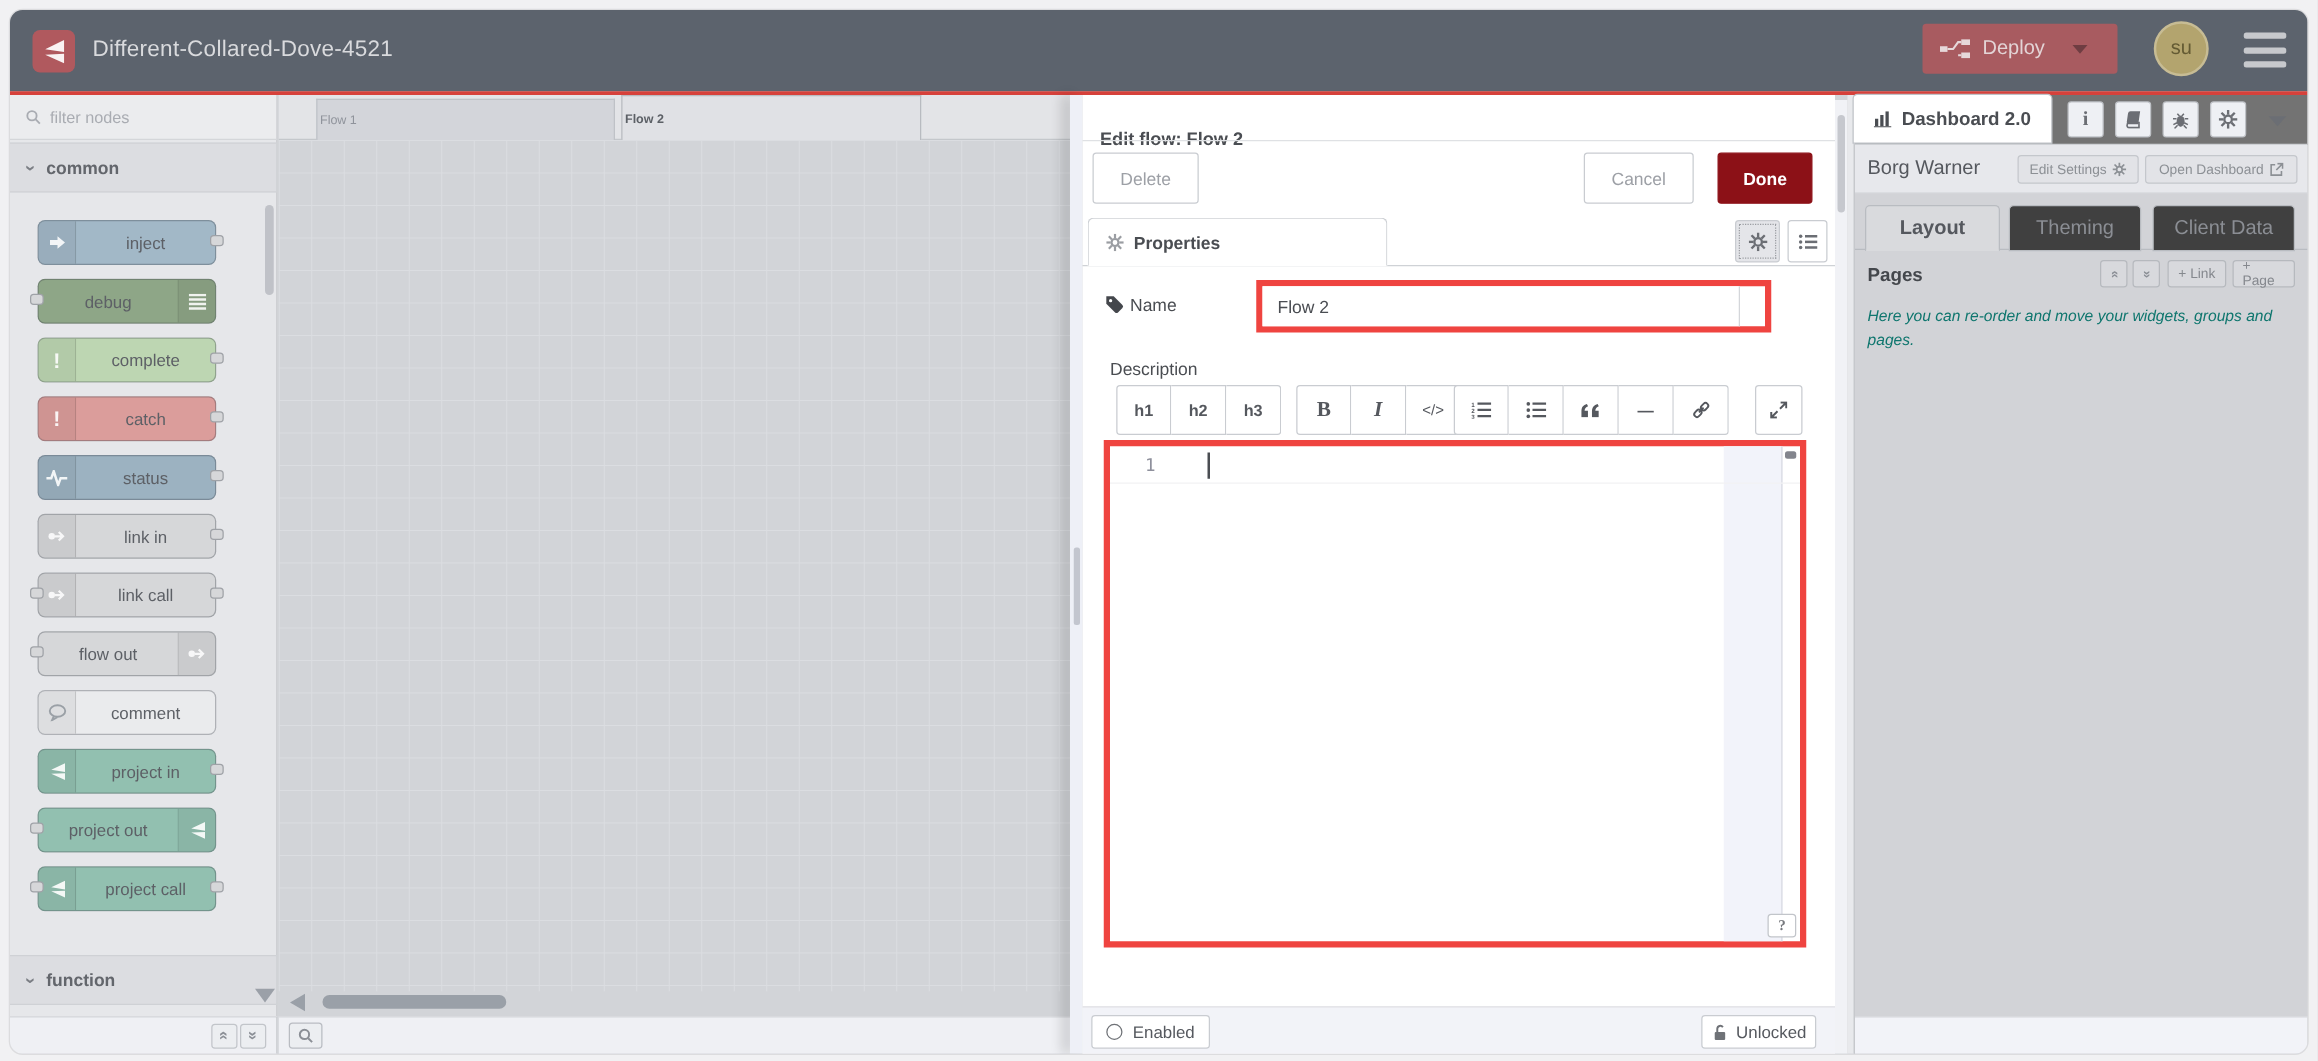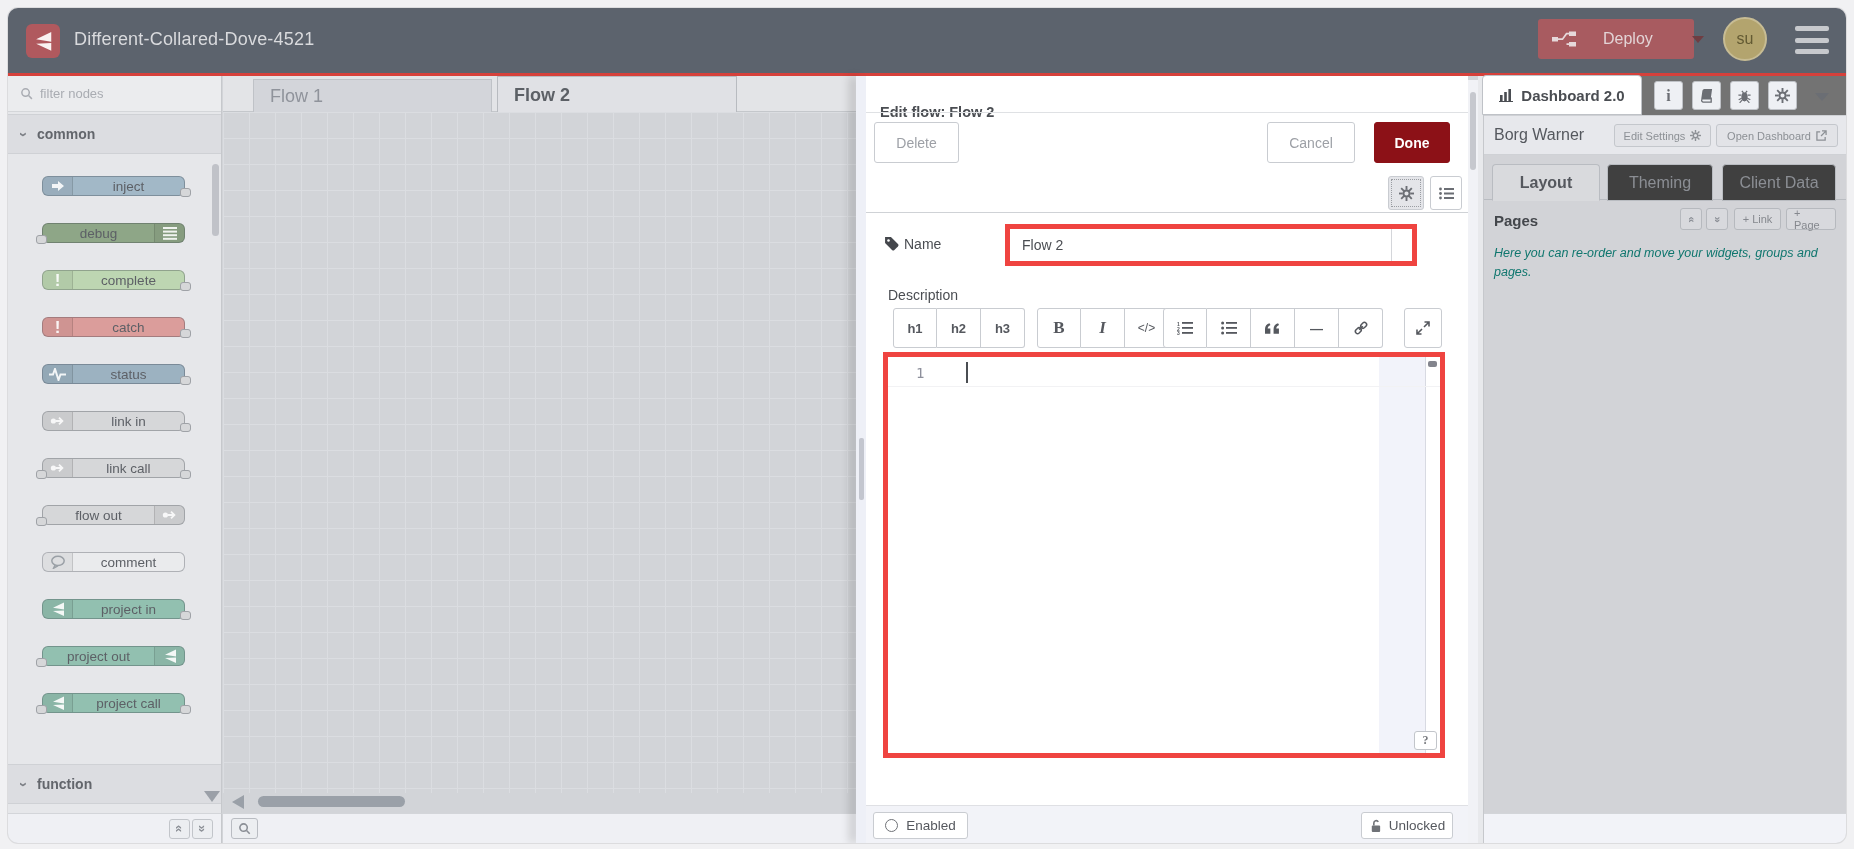--- a/index.html
+++ b/index.html
@@ -8,60 +8,60 @@
   .app{position:absolute;left:8px;top:8px;width:1838px;height:835px;border-radius:10px;
     overflow:hidden;background:#d2d4d8;box-shadow:0 0 0 1px #dcdcde;}
 
   
   .hdr{position:absolute;left:0;top:0;width:100%;height:65px;background:#5c636d;}
   .hdr-redline{position:absolute;left:0;top:65px;width:100%;height:3px;background:#d6413b;}
   .logo{position:absolute;left:18px;top:16px;width:34px;height:34px;border-radius:6px;background:#b0595e;
     display:flex;align-items:center;justify-content:center;}
   .hdr-title{position:absolute;left:66px;top:21px;font-size:18px;color:#d9dadd;letter-spacing:.2px;}
   .deploy{position:absolute;left:1530px;top:11px;width:156px;height:40px;background:#a85b60;border-radius:3px;
-    display:flex;align-items:center;padding-left:14px;gap:27px;cursor:pointer;}
+    display:flex;align-items:center;padding-left:14px;gap:10px;cursor:pointer;}
   .deploy-label{color:#e3d4d6;font-size:16px;}
   .deploy-caret{width:0;height:0;border-left:6px solid transparent;border-right:6px solid transparent;
     border-top:7px solid #6f3d42;margin-left:12px;}
   .avatar{position:absolute;left:1715px;top:9px;width:44px;height:44px;border-radius:50%;background:#b3a46e;
     border:2px solid #c7bc94;color:#635a33;font-size:16px;display:flex;align-items:center;justify-content:center;cursor:pointer;}
   .burger{position:absolute;left:1787px;top:18px;width:34px;height:28px;display:flex;flex-direction:column;justify-content:space-between;cursor:pointer;}
   .burger div{height:5px;border-radius:2px;background:#c7c9cd;}
 
   
   .palette{position:absolute;left:0;top:68px;width:214px;height:737px;background:#e6e7ea;border-right:1px solid #c6c8cc;}
   .pal-search{position:absolute;left:0;top:0;width:100%;height:36px;background:#ebecee;border-bottom:1px solid #d4d6d9;
     display:flex;align-items:center;padding-left:12px;gap:7px;color:#a9acb2;font-size:13px;}
   .pal-cat{position:absolute;left:0;width:100%;height:40px;background:#dcdde1;border-bottom:1px solid #cfd1d5;border-top:1px solid #cfd1d5;
     display:flex;align-items:center;padding-left:14px;gap:10px;font-weight:bold;font-size:14px;color:#63666c;cursor:pointer;}
   .chev{display:inline-block;color:#7b7e84;font-size:15px;transform:rotate(90deg);font-weight:bold;}
   .pal-nodes{position:absolute;left:0;top:100px;width:100%;height:637px;}
-  .pnode{position:absolute;left:22px;width:143px;height:20px;border-radius:6px;border:1px solid rgba(50,55,65,.32);
-    font-size:13.5px;color:#5d6066;cursor:grab;margin-left:12px;}
+  .pnode{position:absolute;left:22px;width:143px;height:36px;border-radius:6px;border:1px solid rgba(50,55,65,.32);
+    font-size:13.5px;color:#5d6066;cursor:grab;}
   .pnode .lbl{position:absolute;top:0;height:100%;display:flex;align-items:center;justify-content:center;width:calc(100% - 30px);}
   .pnode .icr{position:absolute;top:0;width:30px;height:100%;background:rgba(0,0,0,.055);display:flex;align-items:center;justify-content:center;}
   .pnode .icr.l{left:0;border-right:1px solid rgba(0,0,0,.12);border-radius:5px 0 0 5px;}
   .pnode .icr.r{right:0;border-left:1px solid rgba(0,0,0,.12);border-radius:0 5px 5px 0;}
   .pnode .lbl.l{left:30px;} .pnode .lbl.r{left:0;}
   .port{position:absolute;top:11px;width:11px;height:9px;background:#d6d7d9;border:1px solid #9fa2a7;border-radius:3px;}
   .port.pl{left:-7px;} .port.pr{right:-7px;}
   .excl{color:#fff;opacity:.9;font-weight:bold;font-size:17px;line-height:1;}
   .pal-scroll{position:absolute;right:2px;top:88px;width:7px;height:640px;}
   .pal-thumb{position:absolute;left:0;top:0;width:7px;height:72px;background:#c0c2c8;border-radius:4px;}
   .pal-downarrow{position:absolute;left:196px;top:715px;width:0;height:0;border-left:8px solid transparent;border-right:8px solid transparent;border-top:11px solid #9ba0a8;}
   .pal-footer{position:absolute;left:0;top:805px;width:214px;height:30px;background:#eff0f4;border-top:1px solid #d3d5d9;border-right:1px solid #c6c8cc;
     display:flex;align-items:center;justify-content:flex-end;padding-right:8px;gap:2px;}
   .sqbtn{width:21px;height:20px;border:1px solid #c2c5ca;background:#eceef1;border-radius:3px;color:#8b8f96;
     display:flex;align-items:center;justify-content:center;font-size:11px;cursor:pointer;}
   .dblchev{display:inline-block;transform:rotate(90deg);font-size:13px;line-height:1;color:#8b8f96;font-weight:bold;}
 
   
   .wstabs{position:absolute;left:215px;top:68px;width:633px;height:36px;background:#e3e4e7;border-bottom:1px solid #c4c7cb;}
   .wtab{position:absolute;top:3px;height:33px;border:1px solid #bfc2c7;border-bottom:none;background:#d3d5da;
-    display:flex;align-items:center;padding-left:16px;font-size:18px;color:#8f939b;cursor:pointer;}
+    display:flex;align-items:center;padding-left:2px;font-size:10px;color:#8f939b;cursor:pointer;}
   .wtab.active{top:0;height:37px;background:#e0e1e5;color:#5c6066;font-weight:bold;border-color:#b8bbc0;}
   .grid{position:absolute;left:215px;top:104px;width:633px;height:681px;background-color:#d2d4d8;
     background-image:linear-gradient(#dbdde1 1px,transparent 1px),linear-gradient(90deg,#dbdde1 1px,transparent 1px);
     background-size:26px 26px;}
   .hscroll-arrow{position:absolute;left:224px;top:787px;width:0;height:0;border-top:7px solid transparent;border-bottom:7px solid transparent;border-right:12px solid #9aa0a8;cursor:pointer;}
   .hscroll{position:absolute;left:250px;top:788px;width:147px;height:11px;background:#9aa0a8;border-radius:6px;cursor:pointer;}
   .ws-footer{position:absolute;left:215px;top:805px;width:633px;height:30px;background:#eff0f4;border-top:1px solid #d3d5d9;}
   .ws-zoombtn{position:absolute;left:8px;top:4px;width:27px;height:21px;border:1px solid #b9bcc2;border-radius:3px;background:#eceef1;
     display:flex;align-items:center;justify-content:center;cursor:pointer;}
 
@@ -343,20 +343,38 @@
   <div class="tray-resize">
       <div class="tray-drag"></div>
     </div>
   <div class="tray">
     <div class="tray-title">Edit flow: Flow 2</div>
     <div class="tray-hline"></div>
     <div class="btn btn-delete">Delete</div>
     <div class="btn btn-cancel">Cancel</div>
     <div class="btn btn-done">Done</div>
     <div class="tray-tabrow-line"></div>
+    <div class="ptab">
+      <span>
+        <svg width="14" height="14" viewBox="0 0 16 16">
+            <g fill="#9a9da2">
+              <rect x="7" y="0" width="2" height="4"></rect>
+              <rect x="7" y="12" width="2" height="4"></rect>
+              <rect x="0" y="7" width="4" height="2"></rect>
+              <rect x="12" y="7" width="4" height="2"></rect>
+              <rect x="7" y="0" width="2" height="4" transform="rotate(45 8 8)"></rect>
+              <rect x="7" y="12" width="2" height="4" transform="rotate(45 8 8)"></rect>
+              <rect x="0" y="7" width="4" height="2" transform="rotate(45 8 8)"></rect>
+              <rect x="12" y="7" width="4" height="2" transform="rotate(45 8 8)"></rect>
+            </g>
+            <circle cx="8" cy="8" r="3.2" fill="none" stroke="#9a9da2" stroke-width="2"></circle>
+          </svg>
+      </span>
+      <span>Properties</span>
+    </div>
     <div class="icnbtn pressed" style="left:522px;top:100px;">
       <svg width="15" height="15" viewBox="0 0 16 16">
           <g fill="#6b6e74">
             <rect x="7" y="0" width="2" height="4"></rect>
             <rect x="7" y="12" width="2" height="4"></rect>
             <rect x="0" y="7" width="4" height="2"></rect>
             <rect x="12" y="7" width="4" height="2"></rect>
             <rect x="7" y="0" width="2" height="4" transform="rotate(45 8 8)"></rect>
             <rect x="7" y="12" width="2" height="4" transform="rotate(45 8 8)"></rect>
             <rect x="0" y="7" width="4" height="2" transform="rotate(45 8 8)"></rect>

